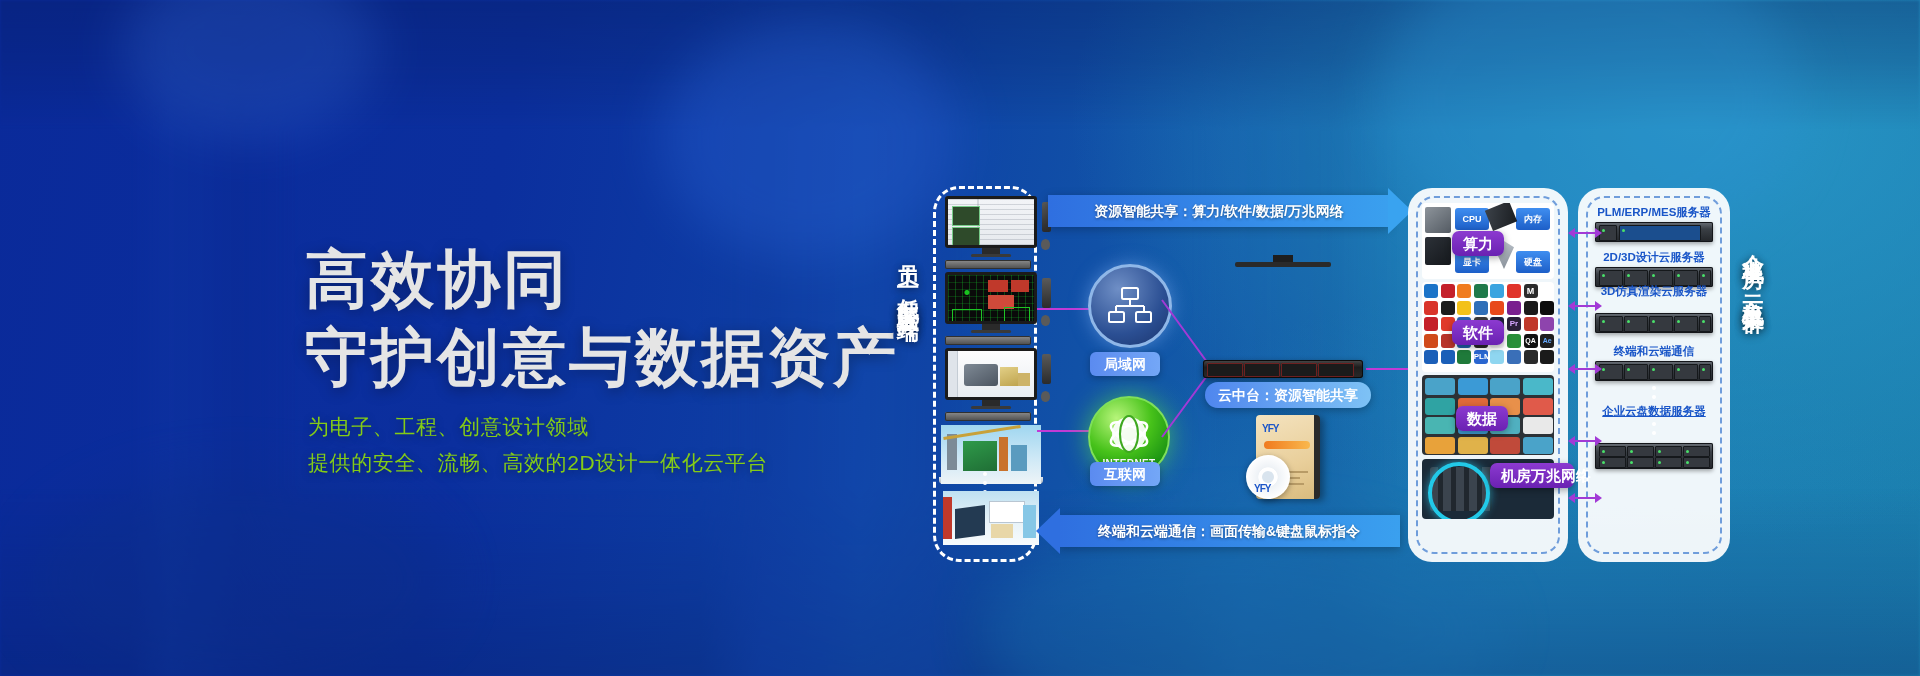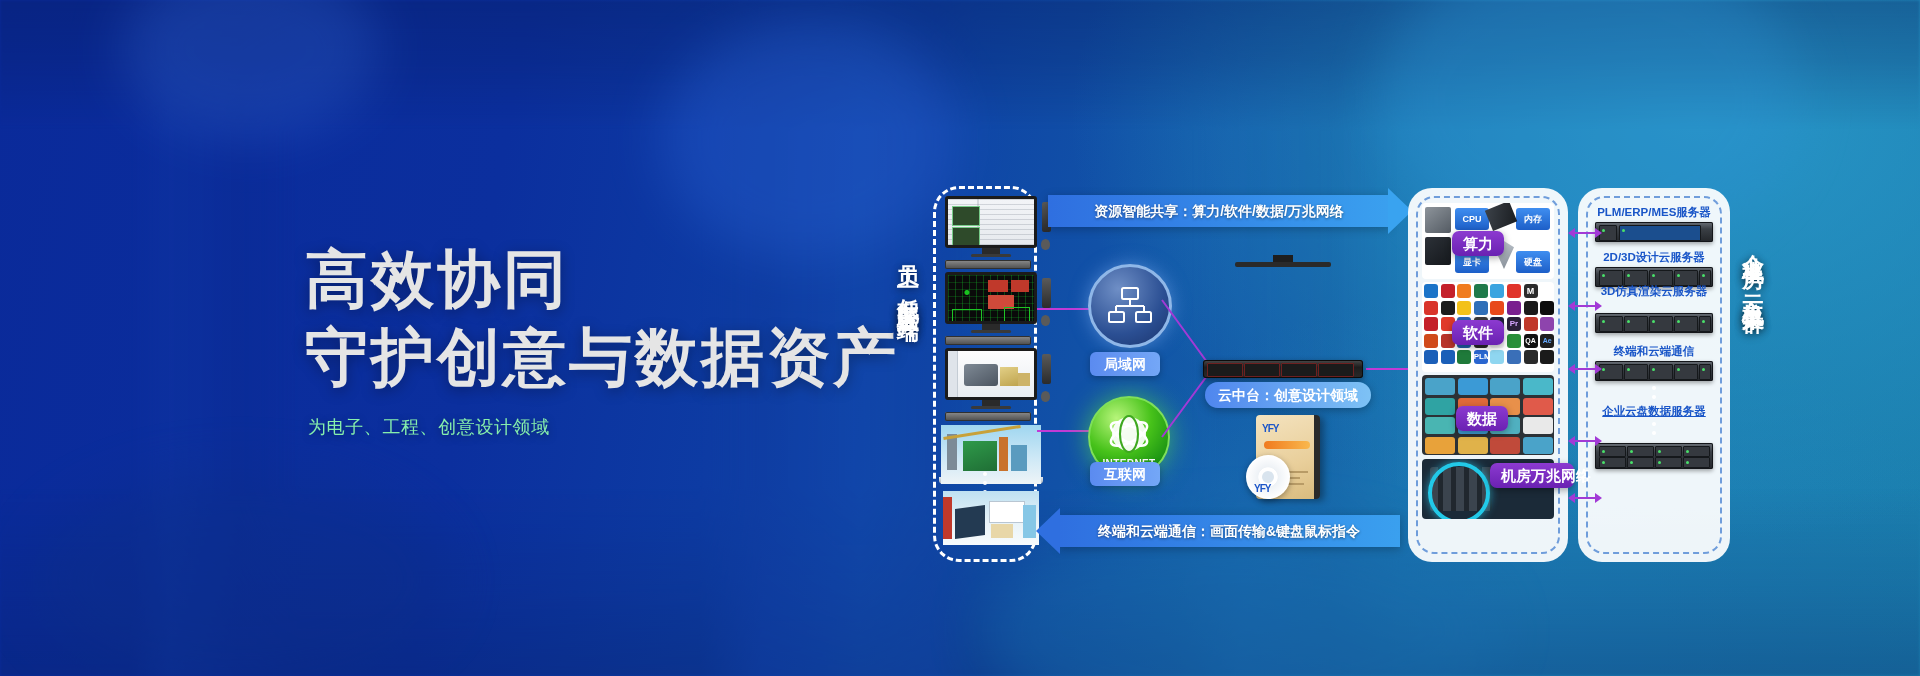--- a/index.html
+++ b/index.html
@@ -39,21 +39,21 @@
 
   
   .headline{position:absolute;left:305px;top:240px;width:620px;}
   .h-line{
     color:#e5e5e5;font-weight:700;font-size:63px;line-height:78px;
     letter-spacing:3px;white-space:nowrap;
     text-shadow:0 3px 14px rgba(0,0,0,.35);
   }
   .sub{position:absolute;left:308px;top:409px;}
   .s-line{
-    color:#86efac;font-size:18px;line-height:36px;letter-spacing:.6px;
+    color:#84cc16;font-size:21px;line-height:36px;letter-spacing:.6px;
     white-space:nowrap;text-shadow:0 2px 8px rgba(0,0,0,.35);
   }
 
   
   .vlabel{
     position:absolute;color:#ffffff;font-weight:700;font-size:22px;
     writing-mode:vertical-rl;letter-spacing:4px;white-space:nowrap;
     text-shadow:0 2px 9px rgba(0,0,0,.45);
   }
   #v-left{left:893px;top:248px;}
@@ -233,20 +233,21 @@
     <div class="blob" style="left:30px;top:470px;width:420px;height:220px;background:#0d2f86;"></div>
     <div class="blob" style="left:980px;top:520px;width:520px;height:220px;background:#1a6fb0;"></div>
   </div>
 
   <div class="headline">
     <div class="h-line">高效协同</div>
     <div class="h-line">守护创意与数据资产</div>
   </div>
   <div class="sub">
     <div class="s-line">为电子、工程、创意设计领域</div>
+    <div class="s-line">提供的安全、流畅、高效的2D设计一体化云平台</div>
   </div>
 
   <div class="vlabel" id="v-left">员工：低配置云终端</div>
   <div class="vlabel" id="v-right">企业机房：云主机集群</div>
 
   <div class="dashbox" style="left:933px;top:186px;width:104px;height:376px;"></div>
 
   <div class="term" style="left:945px;top:196px;">
     <div class="scr">
       <div class="scrart" style="background:
@@ -375,21 +376,21 @@
     <div class="foot"></div>
   </div>
 
   <div class="rackserver" style="left:1203px;top:360px;width:160px;">
     <div class="bay" style="left:4px;width:34px;"></div>
     <div class="bay" style="left:41px;width:34px;"></div>
     <div class="bay" style="left:78px;width:34px;"></div>
     <div class="bay" style="left:115px;width:34px;"></div>
   </div>
 
-  <div class="pill" style="left:1205px;top:382px;">云中台：创意设计领域</div>
+  <div class="pill" style="left:1205px;top:382px;">云中台：资源智能共享</div>
 
   <div id="swbox">
     <div class="box">
       <div style="position:absolute;left:6px;top:8px;" class="yfy">YFY</div>
       <div style="position:absolute;left:8px;top:26px;width:46px;height:8px;background:linear-gradient(90deg,#f07a1e,#f9b84d);border-radius:4px;"></div>
       <div style="position:absolute;left:8px;top:56px;width:44px;height:2px;background:#b89b66;"></div>
       <div style="position:absolute;left:8px;top:62px;width:36px;height:2px;background:#b89b66;"></div>
       <div style="position:absolute;left:8px;top:68px;width:40px;height:2px;background:#b89b66;"></div>
     </div>
     <div class="cd">

